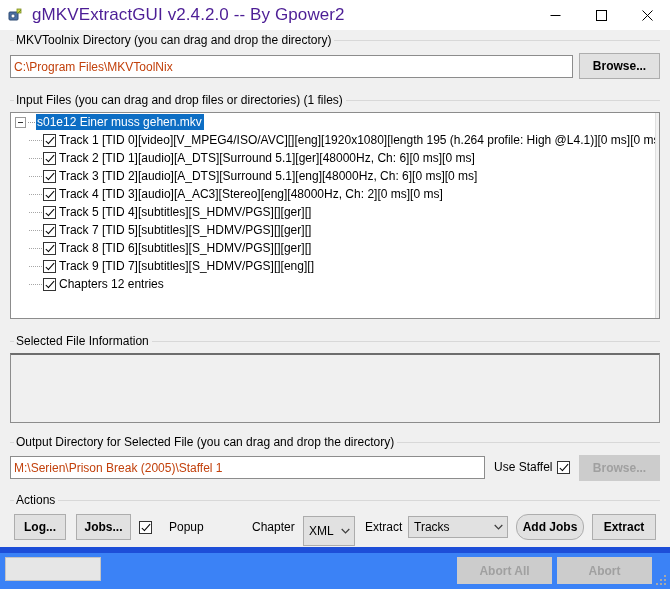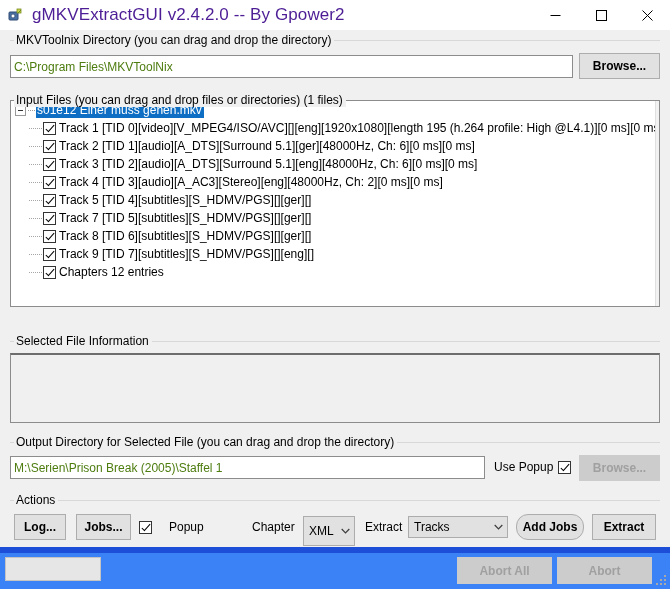--- a/index.html
+++ b/index.html
@@ -86,21 +86,21 @@
     border-top: 1px solid #d8d8d8;
   }
 
   
   .textbox {
     box-sizing: border-box;
     background: #ffffff;
     border: 1px solid #8c8c8c;
     font-family: "Liberation Sans", sans-serif;
     font-size: 12px;
-    color: #4d7c0f;
+    color: #c2410c;
     padding: 0 3px;
     display: flex;
     align-items: center;
     overflow: hidden;
     white-space: nowrap;
   }
 
   
   .btn {
     box-sizing: border-box;
@@ -351,21 +351,21 @@
 <div class="textbox" style="position:absolute; left:10px; top:55px; width:563px; height:23px;">
   <span>C:\Program Files\MKVToolNix</span>
 </div>
 <div class="btn" style="position:absolute; left:579px; top:53px; width:81px; height:26px;">Browse...</div>
 
 <div class="group" style="left:10px; top:94px; width:650px; height:14px;">
   <div class="group-frame" style="border-left:none;border-right:none;border-bottom:none;"></div>
   <div class="group-label">Input Files (you can drag and drop files or directories) (1 files)</div>
 </div>
 
-<div class="treeview" style="position:absolute; left:10px; top:100px; width:650px; height:207px;">
+<div class="treeview" style="position:absolute; left:10px; top:112px; width:650px; height:207px;">
 
   <div class="tree-row">
     <span class="expander"></span>
     <span class="dots"></span>
     <span class="node-sel">s01e12 Einer muss gehen.mkv</span>
   </div>
 
   <div id="track-rows">
       <div class="tree-row child-row">
         <span class="child-connector"></span>
@@ -426,21 +426,21 @@
 </div>
 
 <div class="group" style="left:10px; top:436px; width:650px; height:14px;">
   <div class="group-frame" style="border-left:none;border-right:none;border-bottom:none;"></div>
   <div class="group-label">Output Directory for Selected File (you can drag and drop the directory)</div>
 </div>
 <div class="textbox" style="position:absolute; left:10px; top:456px; width:475px; height:23px;">
   <span>M:\Serien\Prison Break (2005)\Staffel 1</span>
 </div>
 <div class="cb-wrap" style="position:absolute; left:494px; top:460px;">
-  <span class="cb-label" style="margin-left:0; margin-right:5px;">Use Popup</span>
+  <span class="cb-label" style="margin-left:0; margin-right:5px;">Use Staffel</span>
   <span class="cb checked"></span>
 </div>
 <div class="btn disabled" style="position:absolute; left:579px; top:455px; width:81px; height:26px;">Browse...</div>
 
 <div class="group" style="left:10px; top:494px; width:650px; height:14px;">
   <div class="group-frame" style="border-left:none;border-right:none;border-bottom:none;"></div>
   <div class="group-label">Actions</div>
 </div>
 
 <div class="btn" style="position:absolute; left:14px; top:514px; width:52px; height:26px;">Log...</div>

